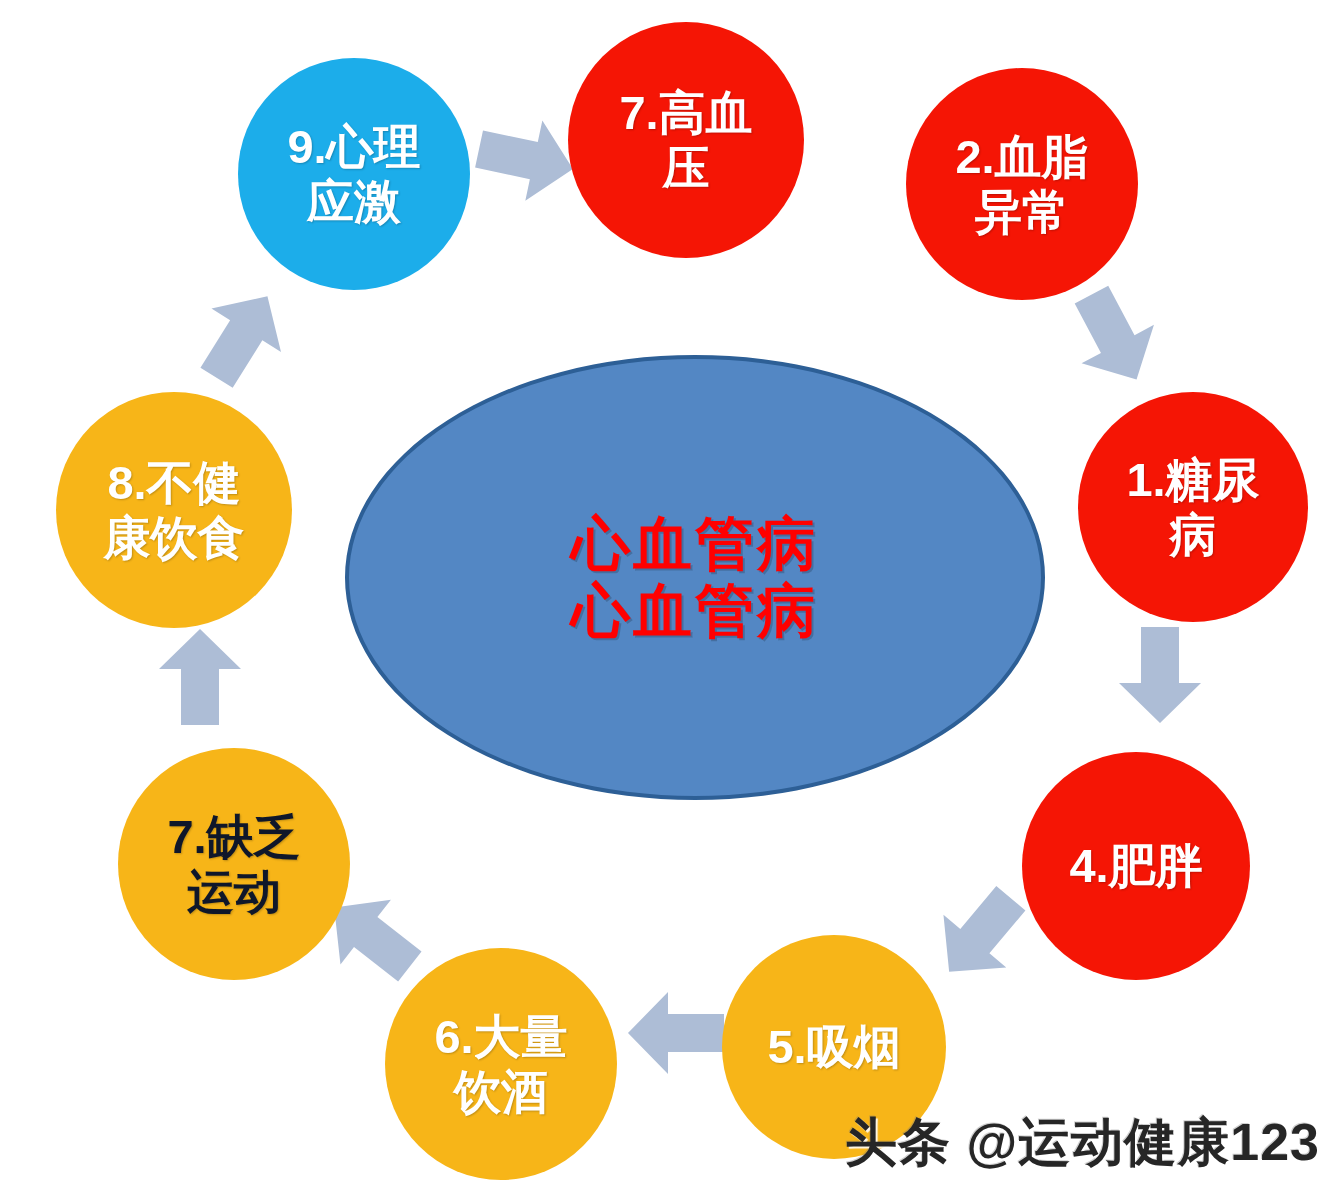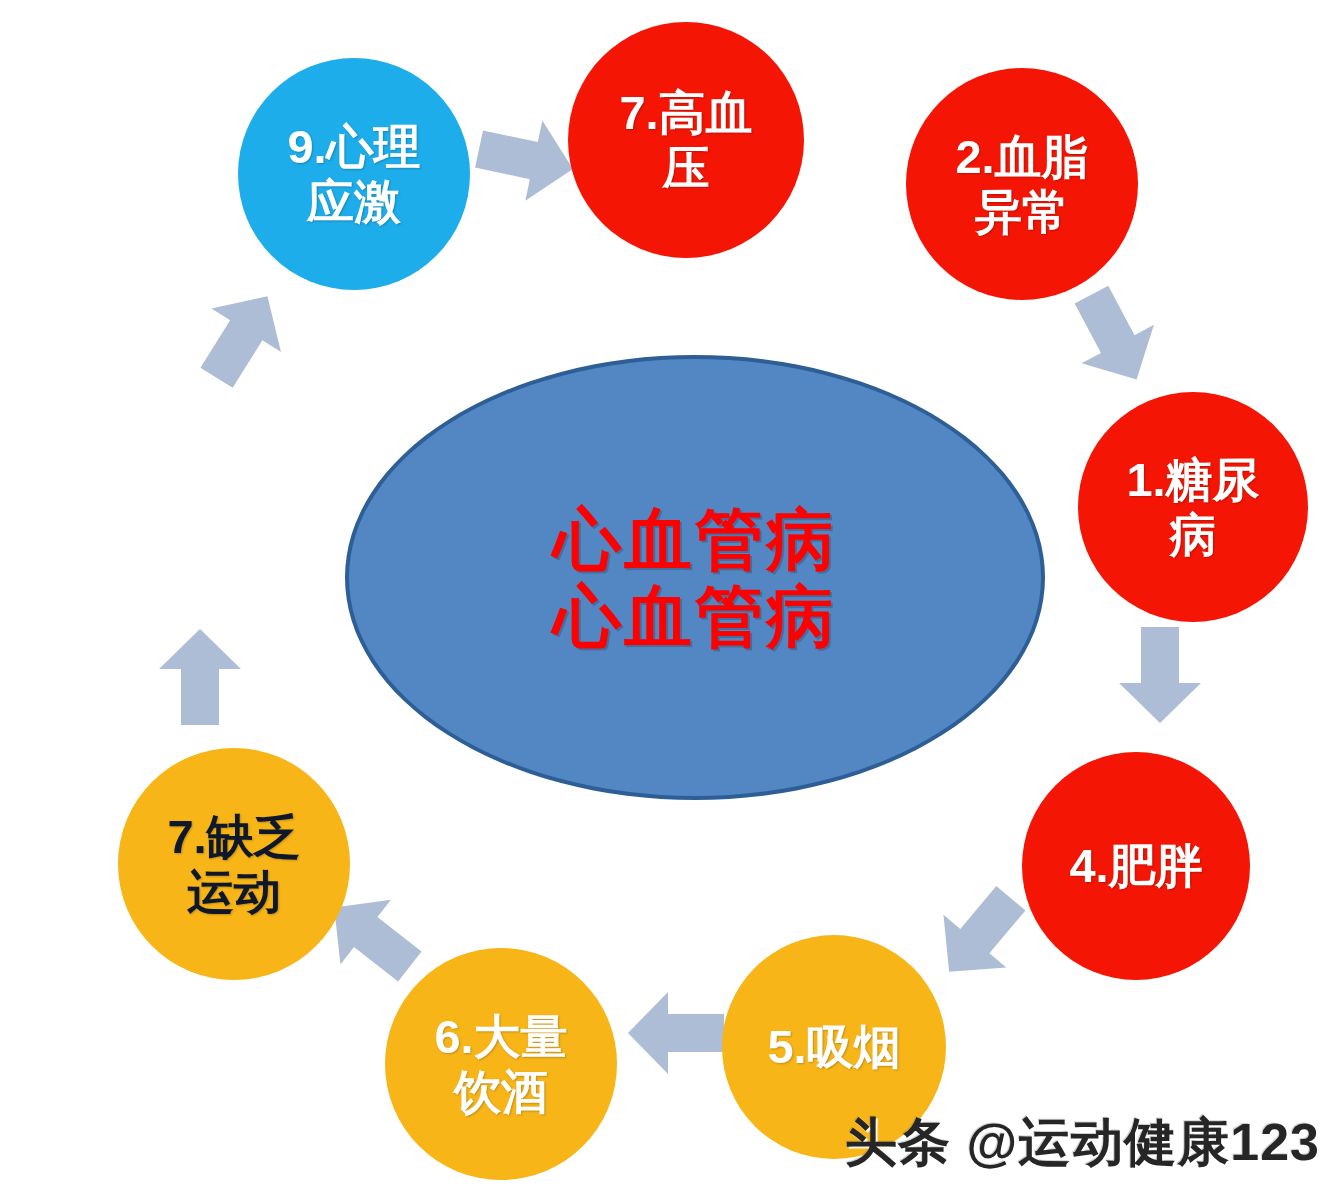--- a/index.html
+++ b/index.html
@@ -29,21 +29,21 @@
     background: #5387c4;
     border: 4px solid #2d5f96;
     box-sizing: border-box;
     display: flex;
     flex-direction: column;
     align-items: center;
     justify-content: center;
   }
   .center-line {
     color: #ff0000;
-    font-size: 68px;
+    font-size: 59px;
     font-weight: bold;
     line-height: 1.12;
     letter-spacing: 3px;
     text-shadow: 2px 2px 0 rgba(0,0,0,0.18);
     white-space: nowrap;
   }
 
   
   .node {
     position: absolute;
@@ -181,20 +181,24 @@
     <div class="node-label" style="color: rgb(255, 255, 255);">5.吸烟</div>
   </div>
   <div class="node n6" style="background: rgb(247, 181, 24);">
     <div class="node-label" style="color: rgb(255, 255, 255);">6.大量
 饮酒</div>
   </div>
   <div class="node n7" style="background: rgb(247, 181, 24);">
     <div class="node-label" style="color: #0f172a;">7.缺乏
 运动</div>
   </div>
+  <div class="node n8" style="background: rgb(247, 181, 24);">
+    <div class="node-label" style="color: rgb(255, 255, 255);">8.不健
+康饮食</div>
+  </div>
   <div class="node n9" style="background: rgb(28, 173, 234);">
     <div class="node-label" style="color: rgb(255, 255, 255);">9.心理
 应激</div>
   </div>
 
   <div class="watermark">头条 @运动健康123</div>
 
 </div>
 
 </body></html>

